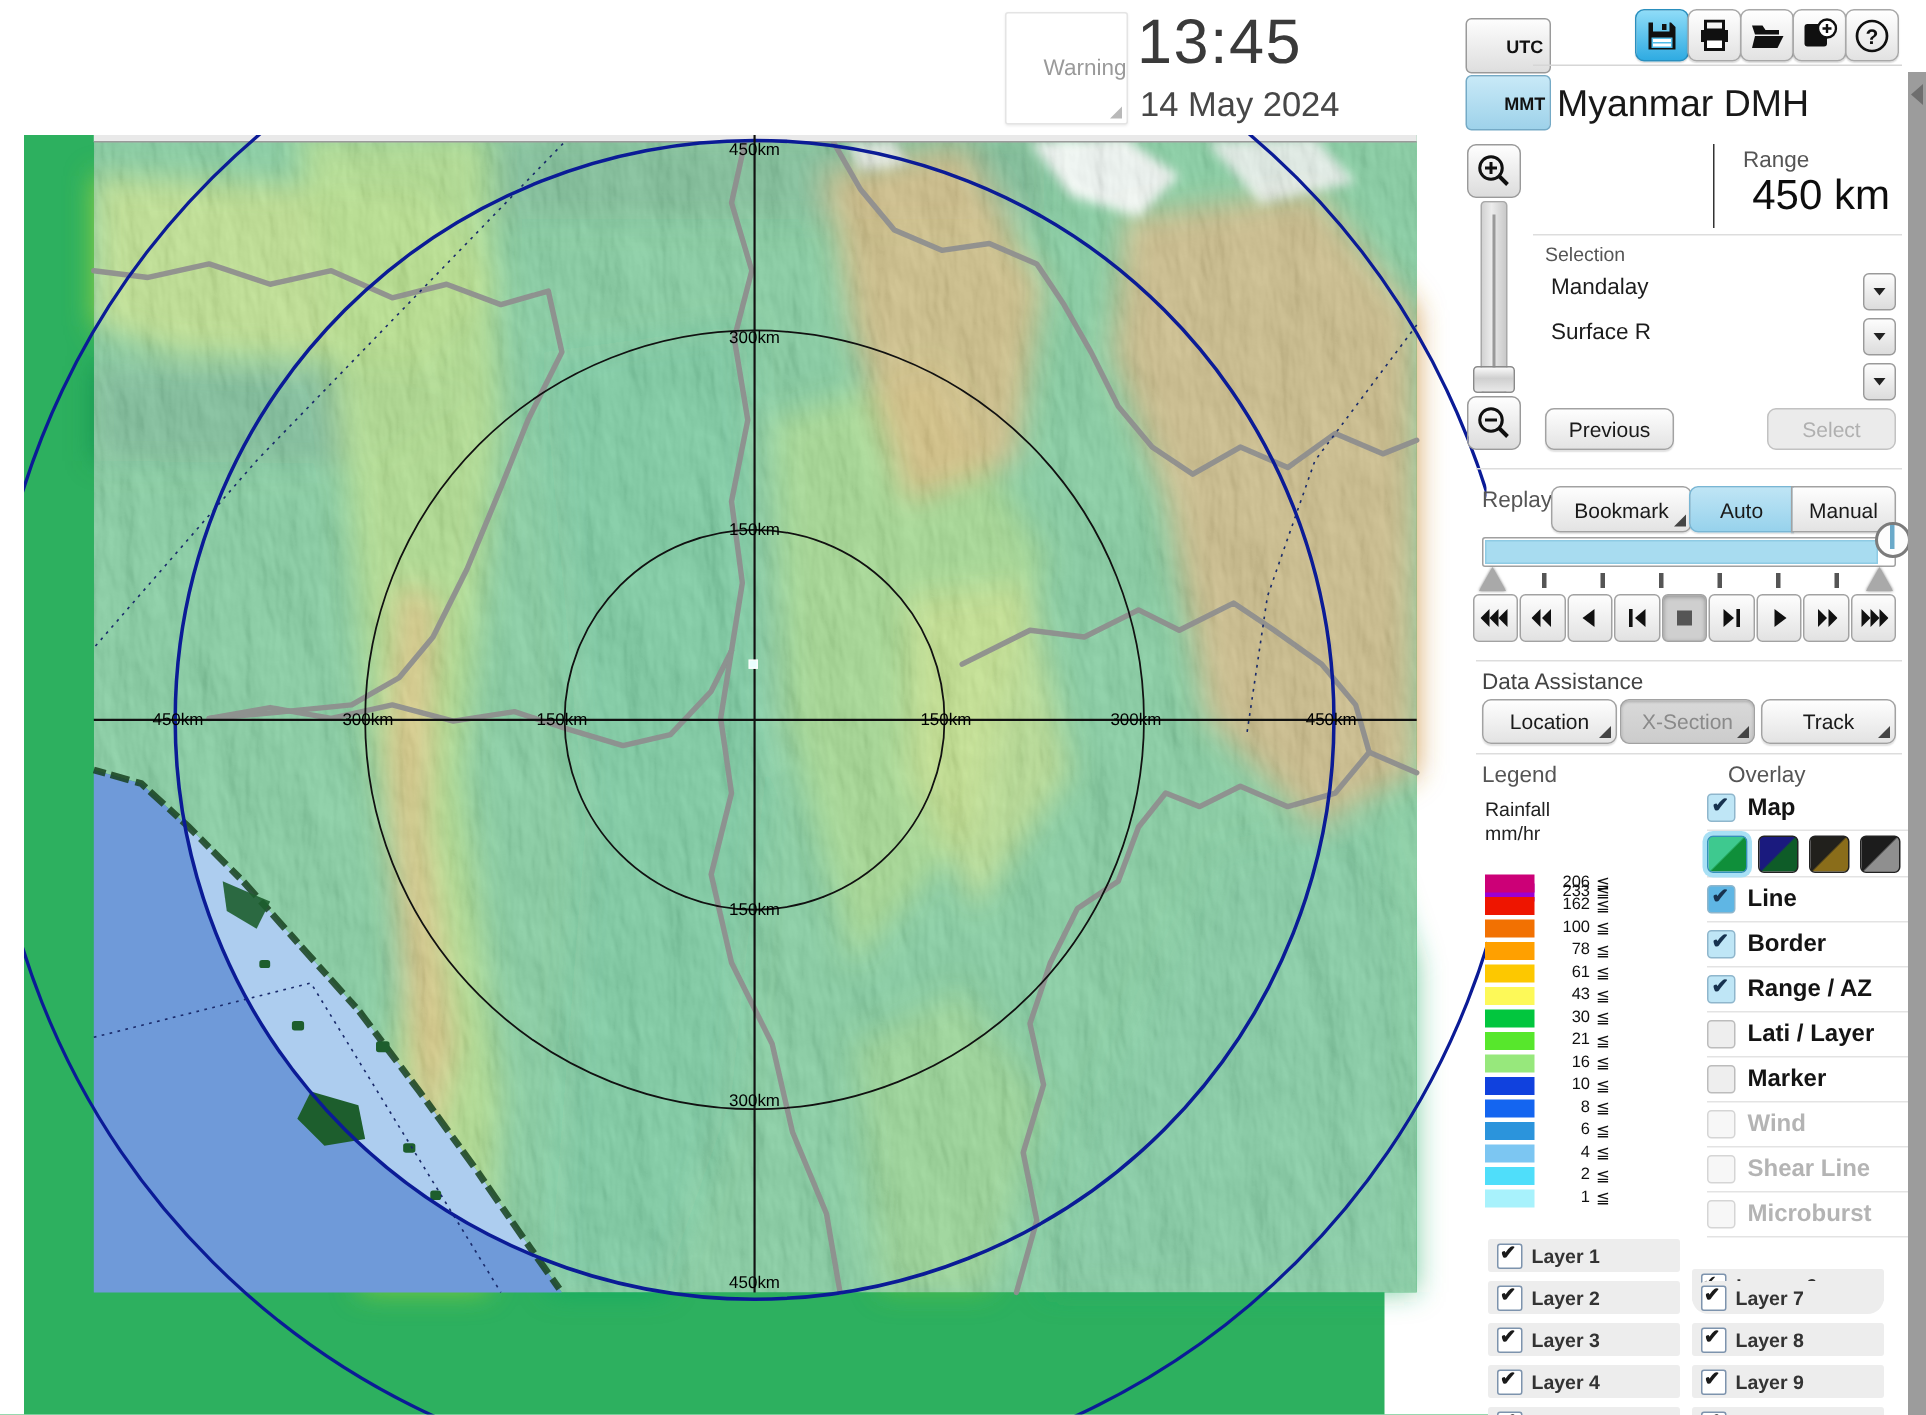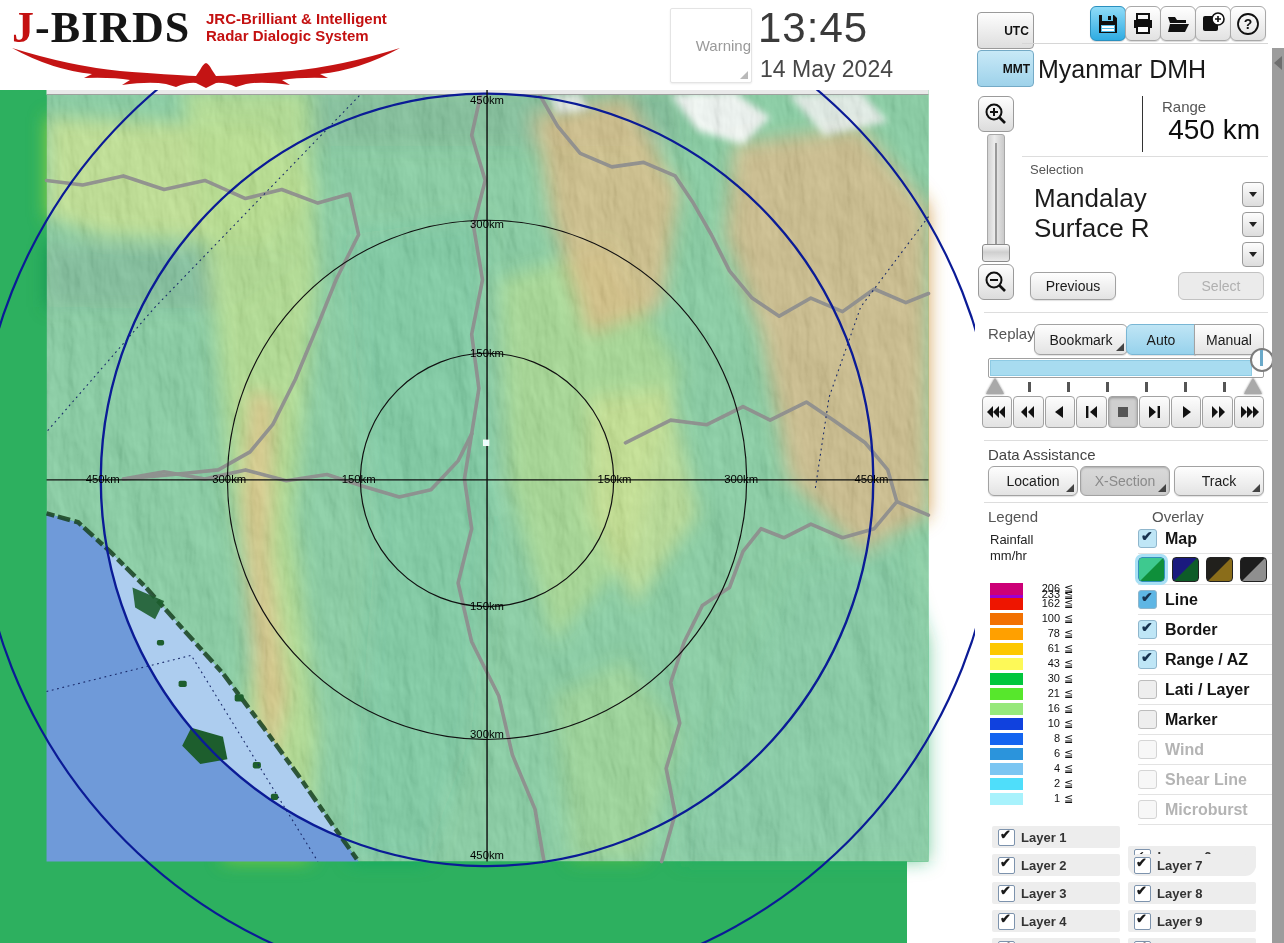--- a/index.html
+++ b/index.html
@@ -57,21 +57,21 @@
   #side{left:1020px;top:90px;width:252px;height:853px;background:#fff;}
   .sep{position:absolute;left:2px;width:246px;height:1px;background:#ddd;}
   .slabel{color:#555;font-size:14px;}
 
   #range-divider{left:122px;top:6px;width:1px;height:56px;background:#333;}
   #range-label{left:142px;top:8px;font-size:15px;color:#555;}
   #range-value{left:60px;top:24px;width:180px;text-align:right;font-size:28px;color:#0d0d0d;}
 
   #selection-label{left:10px;top:72px;font-size:13px;}
   .dd-row{left:8px;width:236px;height:28px;}
-  .dd-text{position:absolute;left:6px;top:3px;font-size:26px;color:#1c1c1c;}
+  .dd-text{position:absolute;left:6px;top:3px;font-size:15px;color:#1c1c1c;}
   .dd-arrow{position:absolute;right:0;top:2px;width:20px;height:23px;border:1px solid #9a9a9a;border-radius:4px;
             background:linear-gradient(#fdfdfd,#dcdcdc);display:flex;align-items:center;justify-content:center;}
   .dd-arrow::after{content:"";width:0;height:0;border-left:4px solid transparent;border-right:4px solid transparent;
                    border-top:5px solid #222;}
   .btn{border:1px solid #a2a2a2;border-radius:6px;background:linear-gradient(#fefefe,#e3e3e3);
        font-size:14px;color:#1a1a1a;display:flex;align-items:center;justify-content:center;
        box-shadow:0 1px 1px rgba(0,0,0,.12);}
   .btn.disabled{color:#b0b0b0;background:#ebebeb;border-color:#c2c2c2;box-shadow:none;}
   .btn.pressed{background:linear-gradient(#d9d9d9,#cccccc);color:#8a8a8a;box-shadow:inset 0 1px 2px rgba(0,0,0,.2);}
   .btn.blue{background:linear-gradient(#bfe5f5,#97d2ec);border-color:#79b6d4;}
@@ -123,37 +123,27 @@
              background:linear-gradient(135deg,var(--c1) 0 48%,var(--c2) 52% 100%);}
   .ov-swatch.selected{box-shadow:0 0 0 3px #a8e0f5;border-color:#3390bb;}
 
   .layer-row{position:absolute;width:128px;height:22px;background:#ededed;border-radius:2px;
              display:flex;align-items:center;gap:6px;padding-left:6px;box-sizing:border-box;}
   .layer-cbx{width:15px;height:15px;background:#fff;border:1px solid #7d93ad;border-radius:2px;position:relative;flex:0 0 auto;}
   .layer-cbx::after{content:"✔";position:absolute;left:1px;top:-3px;font-size:13px;font-weight:bold;color:#1a1a1a;}
   .layer-label{font-size:13px;font-weight:bold;color:#333;}
 
   
-  #map-area{left:0;top:90px;width:907px;height:853px;background:#2db05f;}
+  #map-area{left:16px;top:90px;width:907px;height:853px;background:#2db05f;}
   svg text{font-family:"Liberation Sans",sans-serif;}
 </style>
 </head>
 <body>
 
 <div id="header" class="abs">
-  <div id="logo" class="abs">
-    <div id="logo-title" class="abs"><span class="red">J</span><span>-BIRDS</span></div>
-    <div id="logo-sub" class="abs">
-      <div>JRC-Brilliant &amp; Intelligent</div>
-      <div>Radar  Dialogic  System</div>
-    </div>
-    <svg id="eagle" class="abs" width="392" height="44" viewBox="0 0 392 44">
-      <path fill="#c41414" d="M2,4 Q60,22 110,27 Q160,31 186,32 L190,26 Q193,20 196,19 Q199,20 202,26 L206,32 Q232,31 282,27 Q332,22 390,4 Q350,26 310,30 L318,34 Q290,33 272,36 L280,41 Q252,37 236,40 L226,43 Q214,38 206,39 L196,44 L186,39 Q178,38 166,43 L156,40 Q140,37 112,41 L120,36 Q102,33 74,34 L82,30 Q42,26 2,4 Z"></path>
-    </svg>
-  </div>
 
   <div id="warning-box" class="abs fold gray">
     <span>Warning</span>
   </div>
 
   <div id="clock-time" class="abs">13:45</div>
   <div id="clock-date" class="abs">14 May 2024</div>
 
   <div id="tz-utc" class="abs tz-btn">UTC</div>
   <div id="tz-mmt" class="abs tz-btn">MMT</div>

